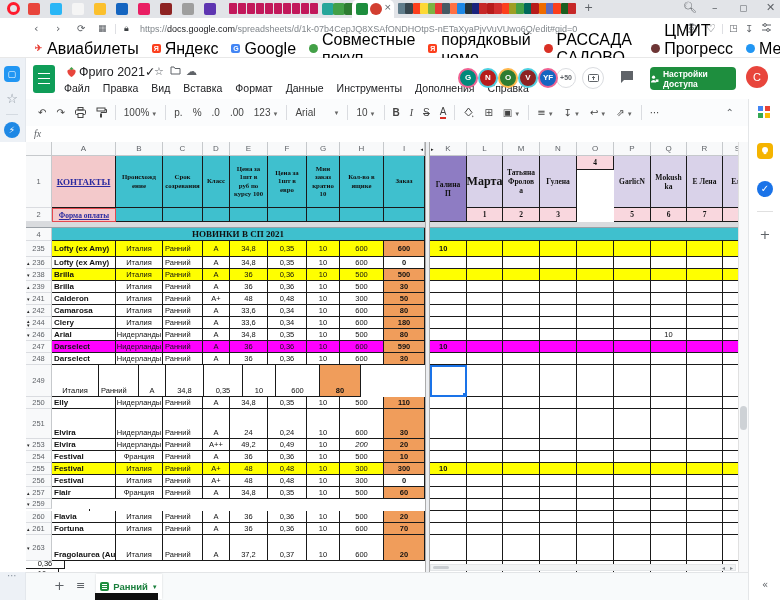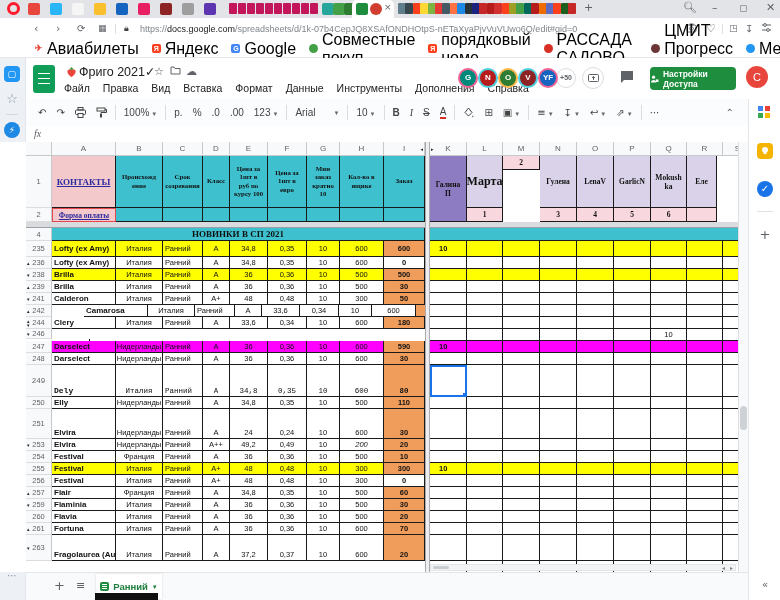--- a/index.html
+++ b/index.html
@@ -469,21 +469,21 @@
         <div class="c lft" style="width: 40px;">Ранний</div>
         <div class="c" style="width: 27px;">A+</div>
         <div class="c" style="width: 38px;">48</div>
         <div class="c" style="width: 39px;">0,48</div>
         <div class="c" style="width: 33px;">10</div>
         <div class="c" style="width: 44px;">300</div>
         <div class="c ord" style="width: 41px;">50</div>
       </div>
       <div class="row" style="height: 12px;">
         <div class="rh">242<span class="mk ic">▴</span></div>
-        <div class="c nm" style="width: 64px; margin-left: 32px;">Camarosa</div>
+        <div class="c nm" style="width: 64px;">Camarosa</div>
         <div class="c" style="width: 47px;">Италия</div>
         <div class="c lft" style="width: 40px;">Ранний</div>
         <div class="c" style="width: 27px;">A</div>
         <div class="c" style="width: 38px;">33,6</div>
         <div class="c" style="width: 39px;">0,34</div>
         <div class="c" style="width: 33px;">10</div>
         <div class="c" style="width: 44px;">600</div>
         <div class="c ord" style="width: 41px;">80</div>
       </div>
       <div class="row" style="height: 12px;">
@@ -492,21 +492,21 @@
         <div class="c nm" style="width: 64px;">Clery</div>
         <div class="c" style="width: 47px;">Италия</div>
         <div class="c lft" style="width: 40px;">Ранний</div>
         <div class="c" style="width: 27px;">A</div>
         <div class="c" style="width: 38px;">33,6</div>
         <div class="c" style="width: 39px;">0,34</div>
         <div class="c" style="width: 33px;">10</div>
         <div class="c" style="width: 44px;">600</div>
         <div class="c ord" style="width: 41px;">180</div>
       </div>
-      <div class="row" style="height: 12px; flex-direction: column;">
+      <div class="row" style="height: 12px;">
         <div class="rh">246<span class="mk ic">▾</span></div>
         <div class="c nm" style="width: 64px;">Arial</div>
         <div class="c" style="width: 47px;">Нидерланды</div>
         <div class="c lft" style="width: 40px;">Ранний</div>
         <div class="c" style="width: 27px;">A</div>
         <div class="c" style="width: 38px;">34,8</div>
         <div class="c" style="width: 39px;">0,35</div>
         <div class="c" style="width: 33px;">10</div>
         <div class="c" style="width: 44px;">500</div>
         <div class="c ord" style="width: 41px;">80</div>
@@ -528,23 +528,22 @@
         <div class="c nm" style="width: 64px;">Darselect</div>
         <div class="c" style="width: 47px;">Нидерланды</div>
         <div class="c lft" style="width: 40px;">Ранний</div>
         <div class="c" style="width: 27px;">A</div>
         <div class="c" style="width: 38px;">36</div>
         <div class="c" style="width: 39px;">0,36</div>
         <div class="c" style="width: 33px;">10</div>
         <div class="c" style="width: 44px;">600</div>
         <div class="c ord" style="width: 41px;">30</div>
       </div>
-      <div class="row tallr" style="height: 32px; font-family: Liberation Mono, monospace;">
+      <div class="row tallr" style="height: 32px;">
         <div class="rh">249</div>
-        <div class="c nm" style="width: 64px;">Dely</div>
         <div class="c" style="width: 47px;">Италия</div>
         <div class="c lft" style="width: 40px;">Ранний</div>
         <div class="c" style="width: 27px;">A</div>
         <div class="c" style="width: 38px;">34,8</div>
         <div class="c" style="width: 39px;">0,35</div>
         <div class="c" style="width: 33px;">10</div>
         <div class="c" style="width: 44px;">600</div>
         <div class="c ord" style="width: 41px;">80</div>
       </div>
       <div class="row" style="height: 12px;">
@@ -624,21 +623,21 @@
         <div class="c nm" style="width: 64px;">Flair</div>
         <div class="c" style="width: 47px;">Франция</div>
         <div class="c lft" style="width: 40px;">Ранний</div>
         <div class="c" style="width: 27px;">A</div>
         <div class="c" style="width: 38px;">34,8</div>
         <div class="c" style="width: 39px;">0,35</div>
         <div class="c" style="width: 33px;">10</div>
         <div class="c" style="width: 44px;">500</div>
         <div class="c ord" style="width: 41px;">60</div>
       </div>
-      <div class="row" style="height: 12px;">
+      <div class="row" style="height: 12px; flex-direction: column;">
         <div class="rh">259<span class="mk ic">▾</span></div>
         <div class="c nm" style="width: 64px;">Flaminia</div>
         <div class="c" style="width: 47px;">Италия</div>
         <div class="c lft" style="width: 40px;">Ранний</div>
         <div class="c" style="width: 27px;">A</div>
         <div class="c" style="width: 38px;">36</div>
         <div class="c" style="width: 39px;">0,36</div>
         <div class="c" style="width: 33px;">10</div>
         <div class="c" style="width: 44px;">500</div>
         <div class="c ord" style="width: 41px;">30</div>
@@ -694,38 +693,44 @@
         <div class="lc" style="width: 30px;">S</div>
       </div>
       <div class="row" style="height: 66px;">
         <div class="c dpurple hdr" style="width: 37px; height: 66px; white-space: pre-line; font-size: 7.5px;">Галина
 П</div>
         <div style="display: flex; flex-direction: column; width: 36px; flex: 0 0 auto;">
           <div class="c lpurple hdr" style="width: 100%; height: 52px; white-space: pre-line; font-size: 12px;">Марта</div>
           <div class="c pinkrow" style="width: 100%; height: 14px; font-family: &quot;Liberation Serif&quot;, serif; font-weight: bold;">1</div>
         </div>
         <div style="display: flex; flex-direction: column; width: 37px; flex: 0 0 auto;">
+          <div class="c lpurple hdr" style="width: 100%; height: 52px; white-space: pre-line; font-size: 7.5px;">Татьяна
+Фролов
+а</div>
           <div class="c pinkrow" style="width: 100%; height: 14px; font-family: &quot;Liberation Serif&quot;, serif; font-weight: bold;">2</div>
         </div>
         <div style="display: flex; flex-direction: column; width: 37px; flex: 0 0 auto;">
           <div class="c lpurple hdr" style="width: 100%; height: 52px; white-space: pre-line; font-size: 7.5px;">Гулена</div>
           <div class="c pinkrow" style="width: 100%; height: 14px; font-family: &quot;Liberation Serif&quot;, serif; font-weight: bold;">3</div>
         </div>
         <div style="display: flex; flex-direction: column; width: 37px; flex: 0 0 auto;">
-          <div class="c lpurple hdr" style="width: 100%; height: 52px; white-space: pre-line; font-size: 7.5px;">LenaV</div>
           <div class="c pinkrow" style="width: 100%; height: 14px; font-family: &quot;Liberation Serif&quot;, serif; font-weight: bold;">4</div>
         </div>
         <div style="display: flex; flex-direction: column; width: 37px; flex: 0 0 auto;">
           <div class="c lpurple hdr" style="width: 100%; height: 52px; white-space: pre-line; font-size: 7.5px;">GarlicN</div>
           <div class="c pinkrow" style="width: 100%; height: 14px; font-family: &quot;Liberation Serif&quot;, serif; font-weight: bold;">5</div>
         </div>
         <div style="display: flex; flex-direction: column; width: 36px; flex: 0 0 auto;">
           <div class="c lpurple hdr" style="width: 100%; height: 52px; white-space: pre-line; font-size: 7.5px;">Mokush
 ka</div>
           <div class="c pinkrow" style="width: 100%; height: 14px; font-family: &quot;Liberation Serif&quot;, serif; font-weight: bold;">6</div>
+        </div>
+        <div style="display: flex; flex-direction: column; width: 36px; flex: 0 0 auto;">
+          <div class="c lpurple hdr" style="width: 100%; height: 52px; white-space: pre-line; font-size: 7.5px;">Е Лена</div>
+          <div class="c pinkrow" style="width: 100%; height: 14px; font-family: &quot;Liberation Serif&quot;, serif; font-weight: bold;">7</div>
         </div>
         <div style="display: flex; flex-direction: column; width: 30px; flex: 0 0 auto;">
           <div class="c lpurple hdr" style="width: 100%; height: 52px; white-space: pre-line; font-size: 7.5px;">Еле</div>
           <div class="c pinkrow" style="width: 100%; height: 14px; font-family: &quot;Liberation Serif&quot;, serif; font-weight: bold;"></div>
         </div>
       </div>
       <div class="band"></div>
       <div class="row" style="height: 13px;">
         <div class="c teal" style="width: 323px;"></div>
       </div>

